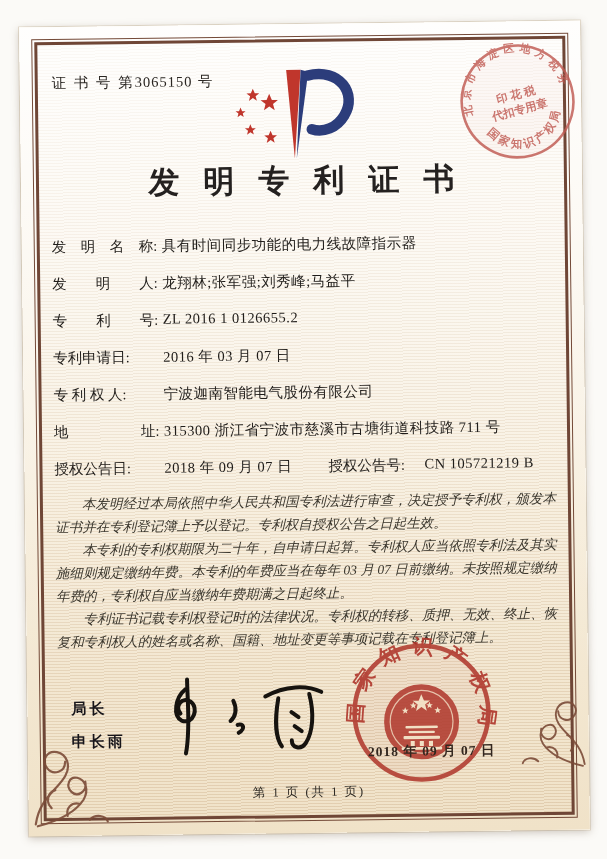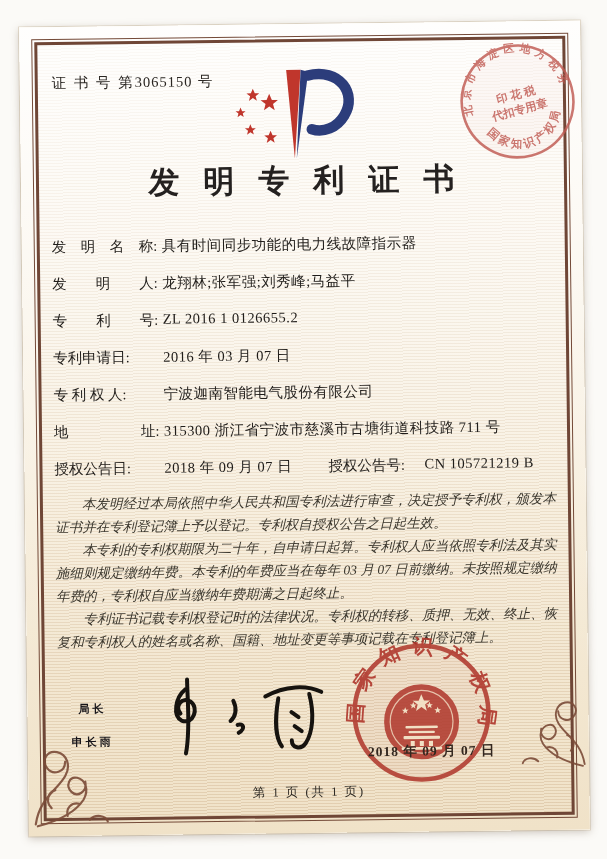--- a/index.html
+++ b/index.html
@@ -37,21 +37,21 @@
   .frow { display:flex; align-items:flex-start; margin-bottom:16px; min-height:21px; font-size:14.5px; color:#201d1a; }
   .flabel { flex:0 0 110px; white-space:nowrap; }
   .fvalue { flex:1; letter-spacing:.5px; }
   .frow .pair2 { display:flex; flex:0 0 230px; margin-left:14px; }
   .frow .pair2 .flabel { flex:0 0 96px; }
 
   .paras { position:absolute; left:30px; right:30px; top:466px; font-size:13.5px; line-height:23px;
            color:#3b372e; font-style:italic; text-align:justify; }
   .paras p { text-indent:2em; }
 
-  .signer { position:absolute; left:44px; top:666px; font-size:11px; font-weight:700; color:#17151a; letter-spacing:3px; line-height:33px;text-align:center; }
+  .signer { position:absolute; left:44px; top:666px; font-size:15px; font-weight:700; color:#17151a; letter-spacing:3px; line-height:33px; }
   .signature { position:absolute; left:118px; top:646px; }
 
   .seal { position:absolute; left:318px; top:614px; }
   .seal-date { position:absolute; left:340px; top:720px; font-size:13.5px; font-weight:600; color:#33271f; letter-spacing:1px; }
 
   .footer { position:absolute; left:0; right:0; top:760px; text-align:center; font-size:12.5px; color:#2e2a24; letter-spacing:2px; }
 
   .orn-left { position:absolute; left:3px; bottom:4px; }
   .orn-right { position:absolute; right:1px; bottom:36px; }
 </style>

